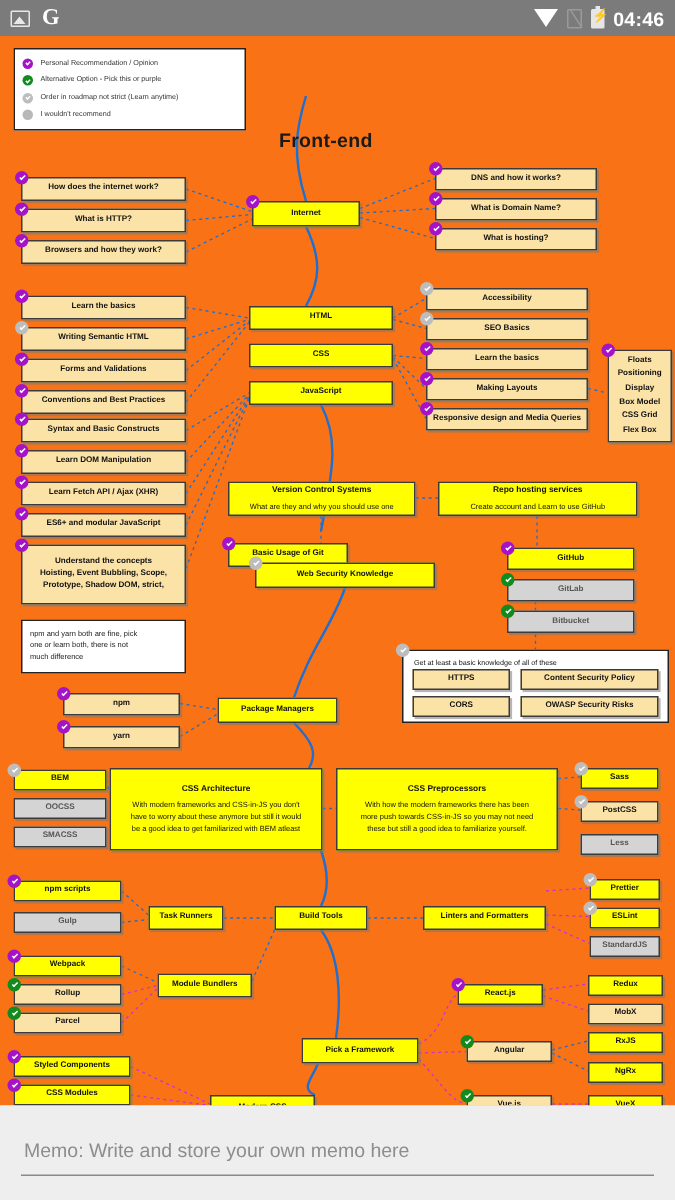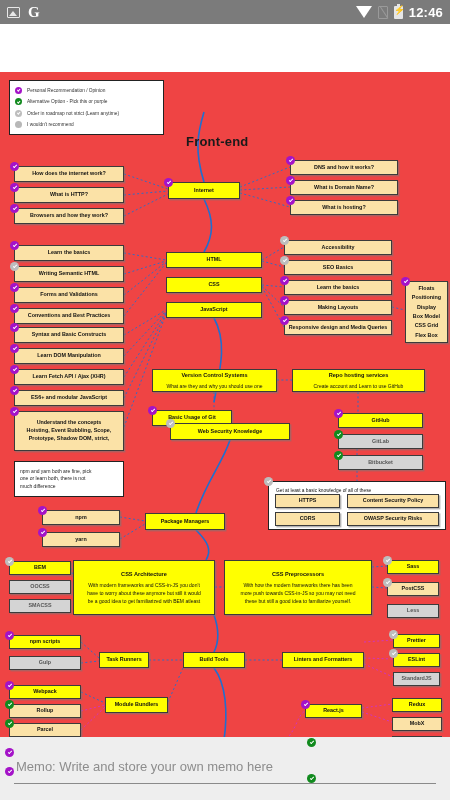--- a/index.html
+++ b/index.html
@@ -29,21 +29,21 @@
   .sb-sim{ width:10px;height:13px;border:1.3px solid #9a9a9a;border-radius:1px;position:relative;}
   .sb-sim:after{content:"";position:absolute;left:-2px;top:5px;width:14px;height:1.3px;background:#9a9a9a;transform:rotate(57deg);}
   .sb-batt{ width:9px;height:13px;background:#e6e6e6;border-radius:1px;position:relative;}
   .sb-batt:before{content:"";position:absolute;left:3px;top:-2px;width:3px;height:2px;background:#e6e6e6;}
   .sb-batt:after{content:"\26A1";position:absolute;left:1px;top:-1px;font-size:9px;color:#7b7b7b;}
   #sb-time{ font-size:13px; font-weight:bold; letter-spacing:.2px;}
 
   
   #canvas{
     position:absolute; left:0; top:24px; width:450px; height:713px;
-    background:#ef4444; overflow:hidden;margin-top:48px;
+    background:#f97316; overflow:hidden;
   }
   #edges{ position:absolute; left:0; top:0; width:450px; height:713px; pointer-events:none;}
 
   
   .node{
     position:absolute;
     border:1.2px solid #3b3b3b;
     background:#ffff00;
     font-size:5.4px;
     font-weight:bold;
@@ -113,21 +113,21 @@
 
 <div id="statusbar">
   <div class="left">
     <span class="sb-img"></span>
     <span class="sb-g">G</span>
   </div>
   <div class="right">
     <span class="sb-wifi"></span>
     <span class="sb-sim"></span>
     <span class="sb-batt"></span>
-    <span id="sb-time">12:46</span>
+    <span id="sb-time">04:46</span>
   </div>
 </div>
 
 <div id="canvas">
 
   <svg id="edges" viewBox="0 0 450 713">
     <g fill="none" stroke="#1f6fd0" stroke-width="1.6">
       <path d="M204,40 C198,60 194,78 204,110"></path>
       <path d="M204,127 C214,148 214,162 204,180"></path>
       <path d="M214,246 C226,268 222,290 214,330"></path>

